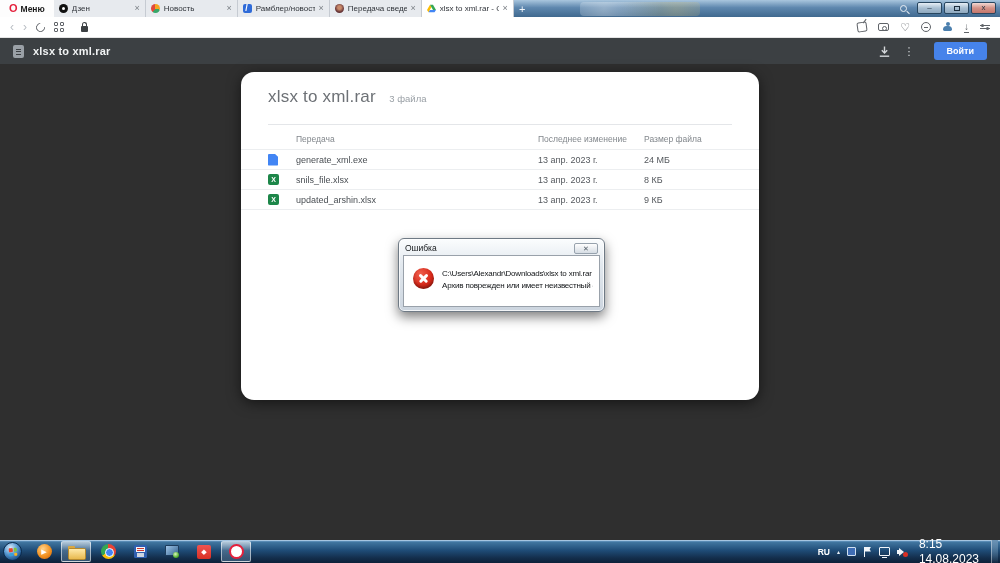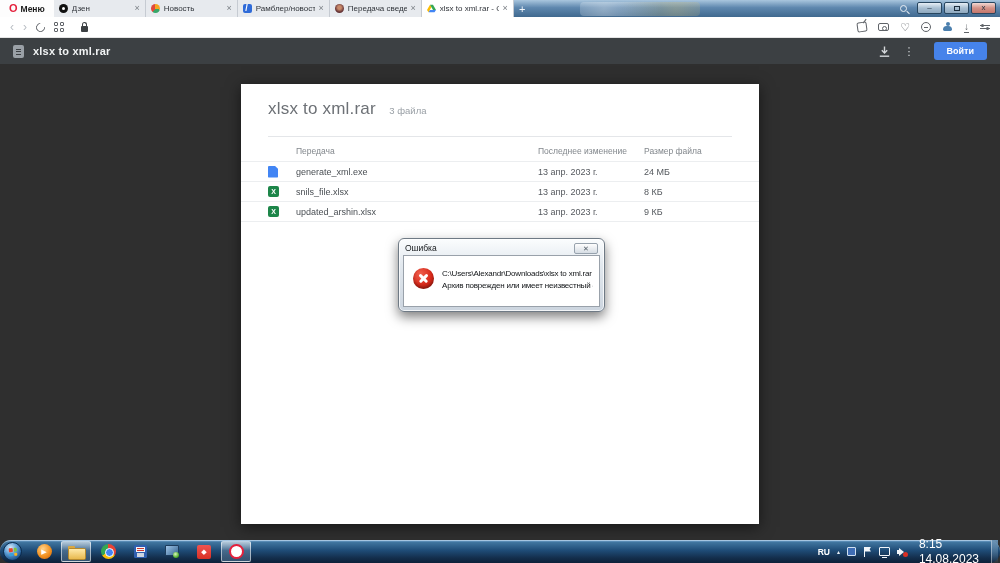--- a/index.html
+++ b/index.html
@@ -83,21 +83,21 @@
   .dtitle { color:#f1f3f4; font-size:11px; font-weight:bold; letter-spacing:.2px; }
   .dh-spacer { flex:1; }
   .dl-svg { stroke:#d5d8db; }
   .kebab { color:#d5d8db; font-size:11px; line-height:1; padding:0 4px; }
   .kebab::before { content:"⋮"; }
   .signin { background:#4683ea; color:#fff; font-size:9px; font-weight:bold; padding:4px 13px;
     border-radius:3px; margin-left:6px; }
 
   
   .content { height:476px; display:flex; justify-content:center; align-items:flex-start; }
-  .card { width:518px; height:440px; margin-top:20px; background:#fff; border-radius:0;
+  .card { width:518px; height:328px; margin-top:8px; background:#fff; border-radius:13px;
     box-shadow:0 3px 14px rgba(0,0,0,.55); overflow:hidden; }
   .card-head { padding:15px 27px 9px; }
   .card-title { font-size:17px; color:#6d7176; letter-spacing:.2px; display:inline; font-weight:normal; }
   .card-subtitle { font-size:9.5px; color:#9aa0a6; margin-left:9px; }
   .card-rule { border:none; border-top:1px solid #e4e6e9; margin:8px 27px 0; }
   .thead { display:flex; padding:9px 27px 5px; font-size:8.5px; color:#82878c;
     border-bottom:1px solid #eceef0; margin:0; }
   .col-name { width:270px; padding-left:28px; }
   .col-mod { width:106px; }
   .col-size { flex:1; }
@@ -135,21 +135,21 @@
   .dlg-text { font-size:8px; letter-spacing:-.2px; color:#101316; line-height:1.55;
     white-space:nowrap; overflow:hidden; }
   .dlg-footer { background:#f0f0f0; border-top:1px solid #dfdfdf; padding:5px 7px; display:flex; justify-content:flex-end; }
   .ok-btn { min-width:46px; height:15px; border:1px solid #8c9298; border-radius:2px;
     background:linear-gradient(180deg,#f7f7f7,#ddddde); box-shadow:inset 0 0 0 1px #fdfdfd;
     font-size:9px; color:#222; display:flex; align-items:center; justify-content:center; font-family:inherit; }
 
   
   .taskbar { position:absolute; left:0; bottom:0; width:1000px; height:23px; display:flex; align-items:center;
     background:linear-gradient(180deg,#85b4de 0%,#40759f 10%,#1f4c77 45%,#132e4c 78%,#0d2038 100%);
-    box-shadow:inset 0 1px 0 rgba(255,255,255,.35);border-radius:11px; }
+    box-shadow:inset 0 1px 0 rgba(255,255,255,.35); }
   .orb { width:19px; height:19px; margin:0 6px 0 3px; border-radius:50%; flex:none;
     background:radial-gradient(circle at 38% 28%, #d9ecfa, #5a9bd3 42%, #1c4f86 78%, #0d2f57);
     border:1px solid #0b2b4d; position:relative; }
   .orb-flag { position:absolute; left:5px; top:5px; width:8px; height:8px; display:grid;
     grid-template-columns:1fr 1fr; grid-gap:1px; transform:rotate(-6deg); }
   .orb-flag i { border-radius:1px; }
   .orb-flag i:nth-child(1){background:#e8442c;} .orb-flag i:nth-child(2){background:#7ec242;}
   .orb-flag i:nth-child(3){background:#3aa0da;} .orb-flag i:nth-child(4){background:#f7b521;}
   .task-btn { width:30px; height:21px; display:flex; align-items:center; justify-content:center;
     border-radius:2px; margin:0 1px; flex:none; }

